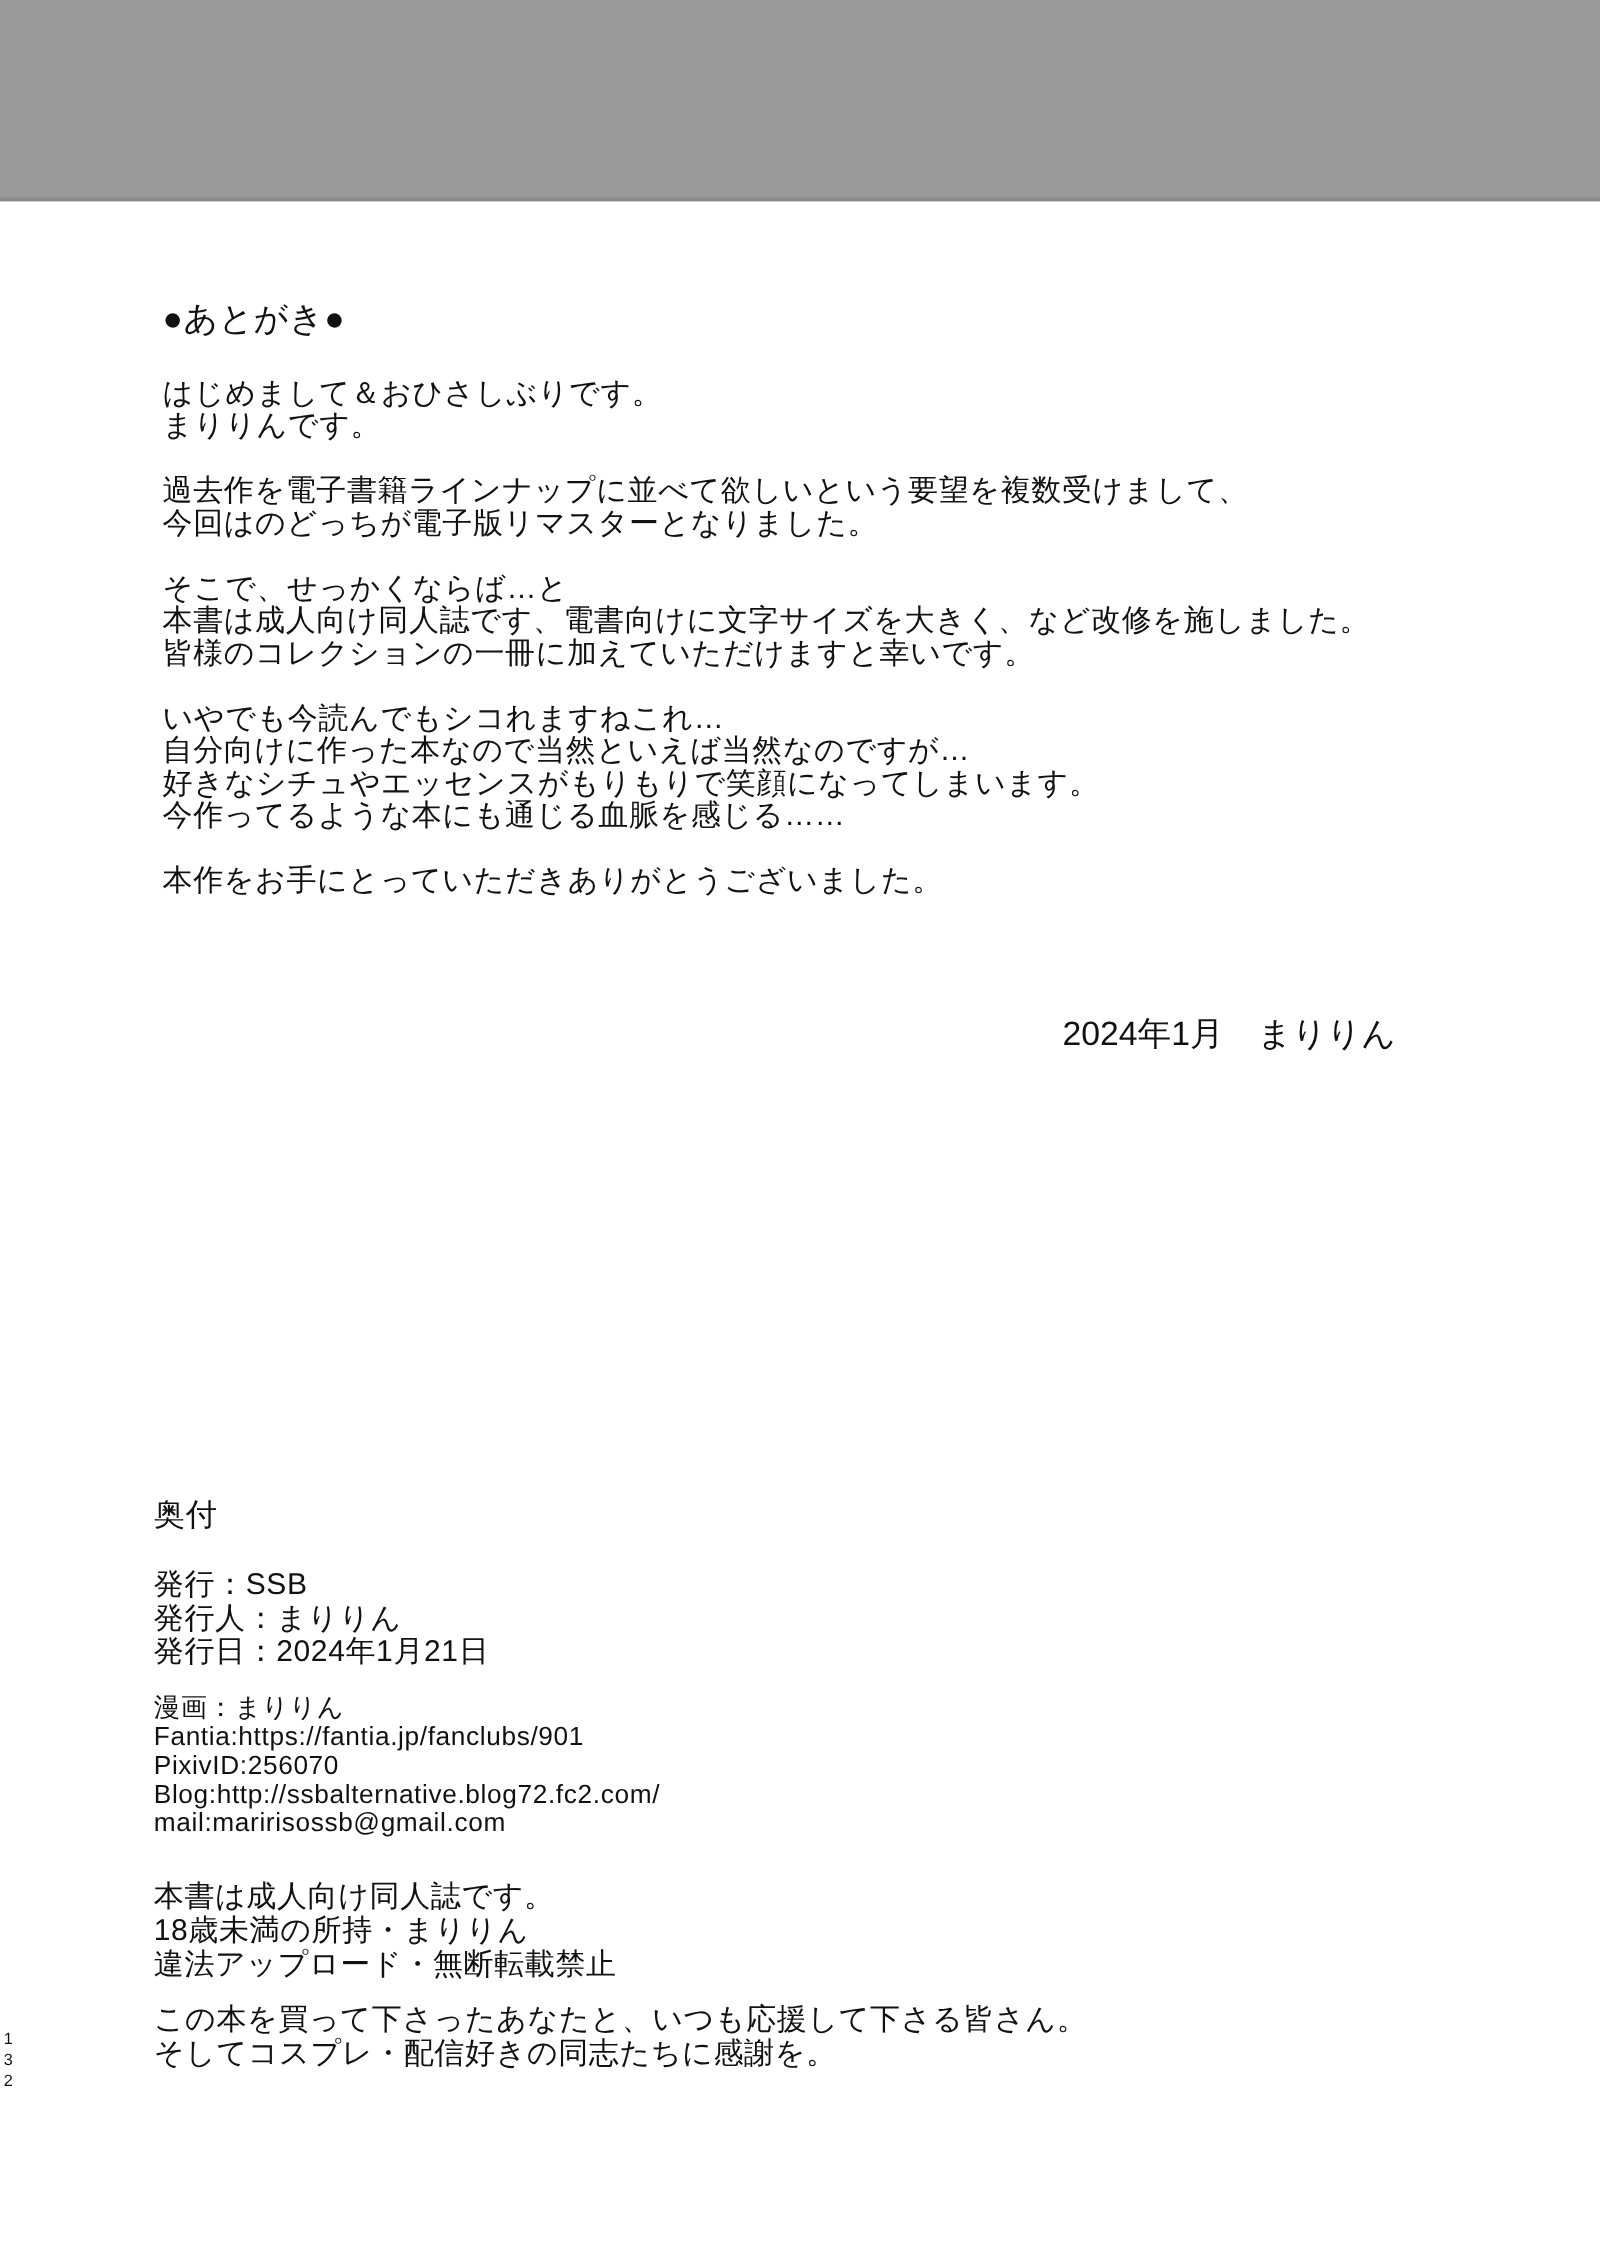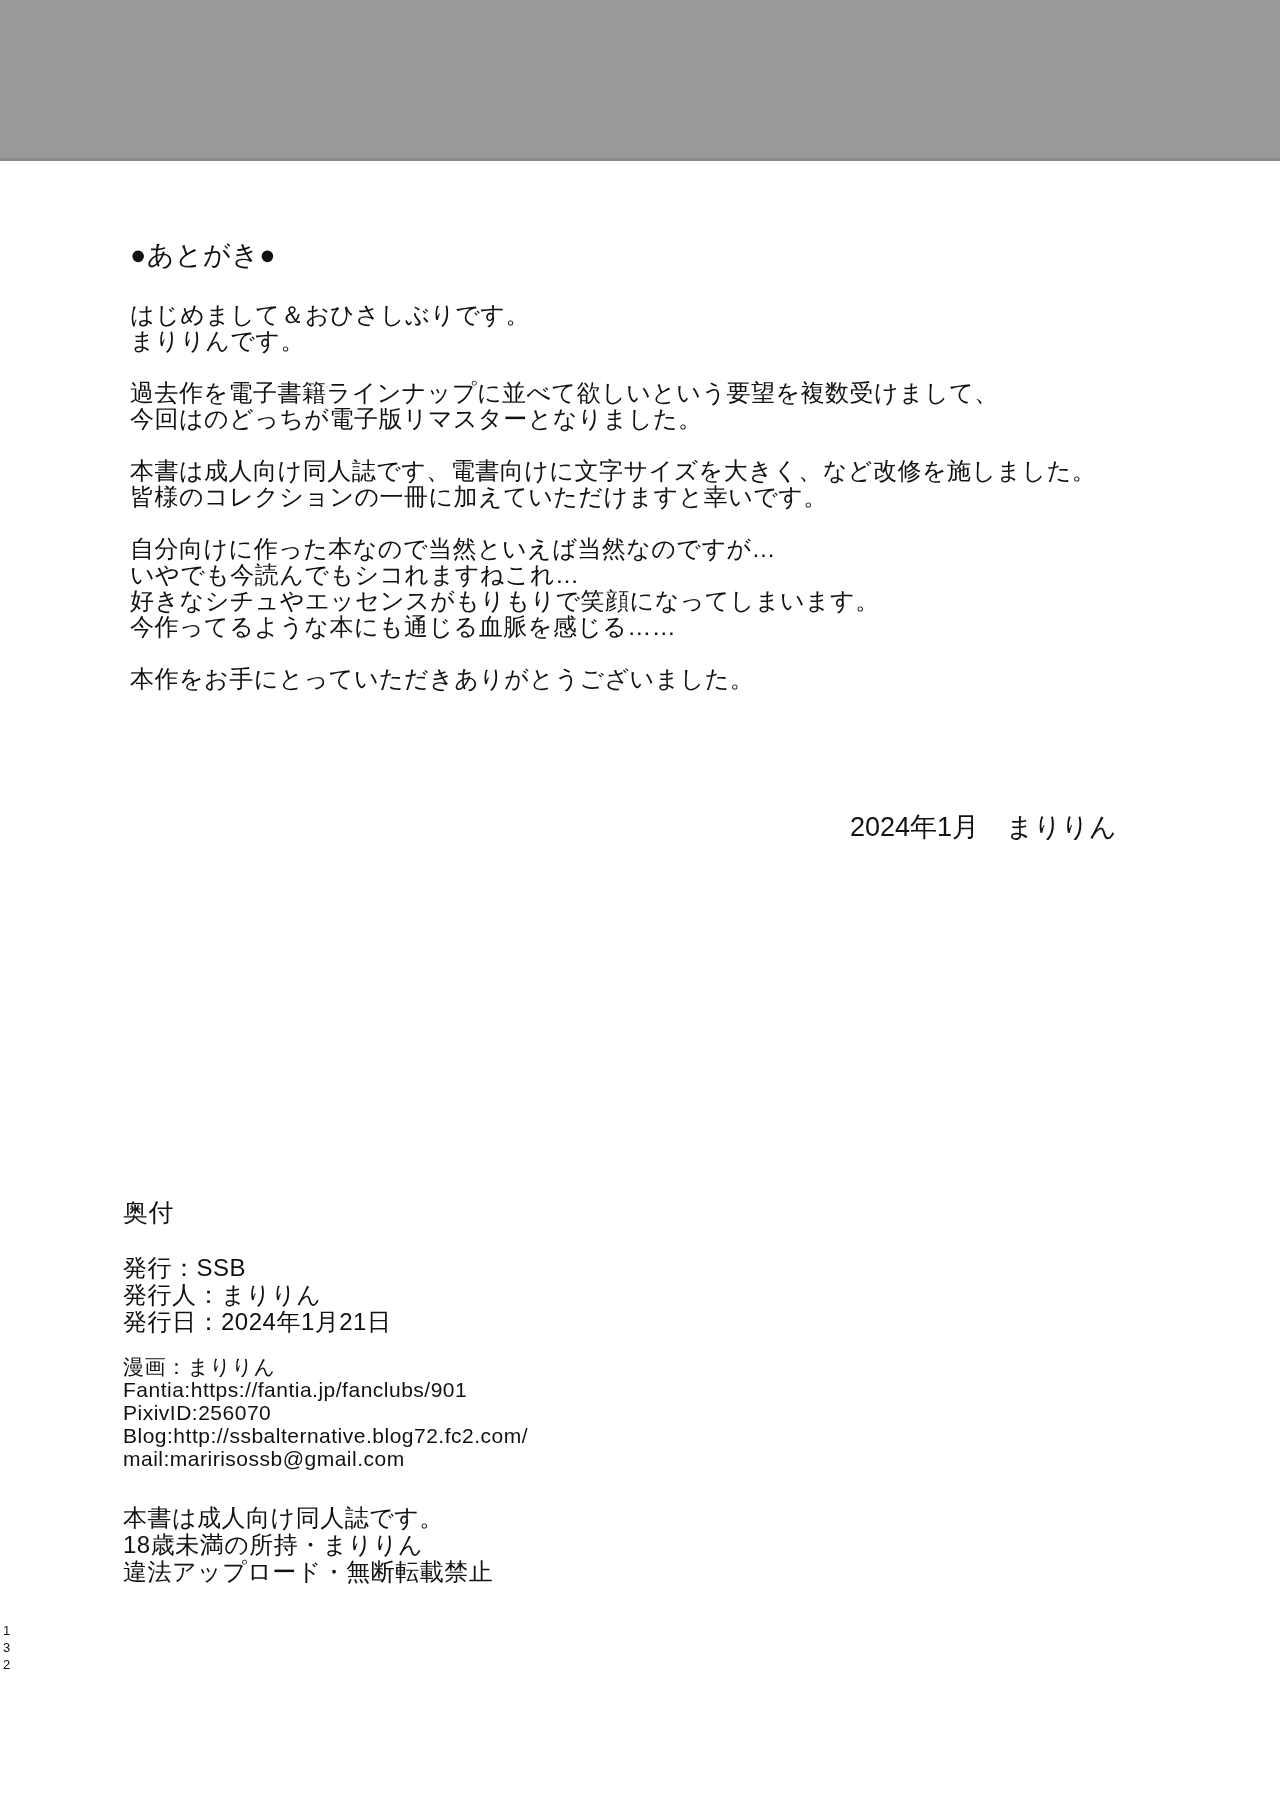--- a/index.html
+++ b/index.html
@@ -100,27 +100,28 @@
       <span class="ln">はじめまして＆おひさしぶりです。</span>
       <span class="ln">まりりんです。</span>
     </p>
 
     <p class="para">
       <span class="ln">過去作を電子書籍ラインナップに並べて欲しいという要望を複数受けまして、</span>
       <span class="ln">今回はのどっちが電子版リマスターとなりました。</span>
     </p>
 
     <p class="para">
+      <span class="ln">そこで、せっかくならば…と</span>
       <span class="ln">本書は成人向け同人誌です、電書向けに文字サイズを大きく、など改修を施しました。</span>
       <span class="ln">皆様のコレクションの一冊に加えていただけますと幸いです。</span>
     </p>
 
     <p class="para">
+      <span class="ln">いやでも今読んでもシコれますねこれ…</span>
       <span class="ln">自分向けに作った本なので当然といえば当然なのですが…</span>
-      <span class="ln">いやでも今読んでもシコれますねこれ…</span>
       <span class="ln">好きなシチュやエッセンスがもりもりで笑顔になってしまいます。</span>
       <span class="ln">今作ってるような本にも通じる血脈を感じる……</span>
     </p>
 
     <p class="para extra-gap">
       <span class="ln">本作をお手にとっていただきありがとうございました。</span>
     </p>
   </section>
 
   <div class="signoff">2024年1月　まりりん</div>
@@ -141,20 +142,24 @@
       <span class="ln">Blog:http://ssbalternative.blog72.fc2.com/</span>
       <span class="ln">mail:maririsossb@gmail.com</span>
     </div>
 
     <div class="notice">
       <span class="ln">本書は成人向け同人誌です。</span>
       <span class="ln">18歳未満の所持・まりりん</span>
       <span class="ln">違法アップロード・無断転載禁止</span>
     </div>
 
+    <div class="thanks">
+      <span class="ln">この本を買って下さったあなたと、いつも応援して下さる皆さん。</span>
+      <span class="ln">そしてコスプレ・配信好きの同志たちに感謝を。</span>
+    </div>
   </section>
 
   <div class="page-number">
     <span class="digit">1</span>
     <span class="digit">3</span>
     <span class="digit">2</span>
   </div>
 
 </div>
 

